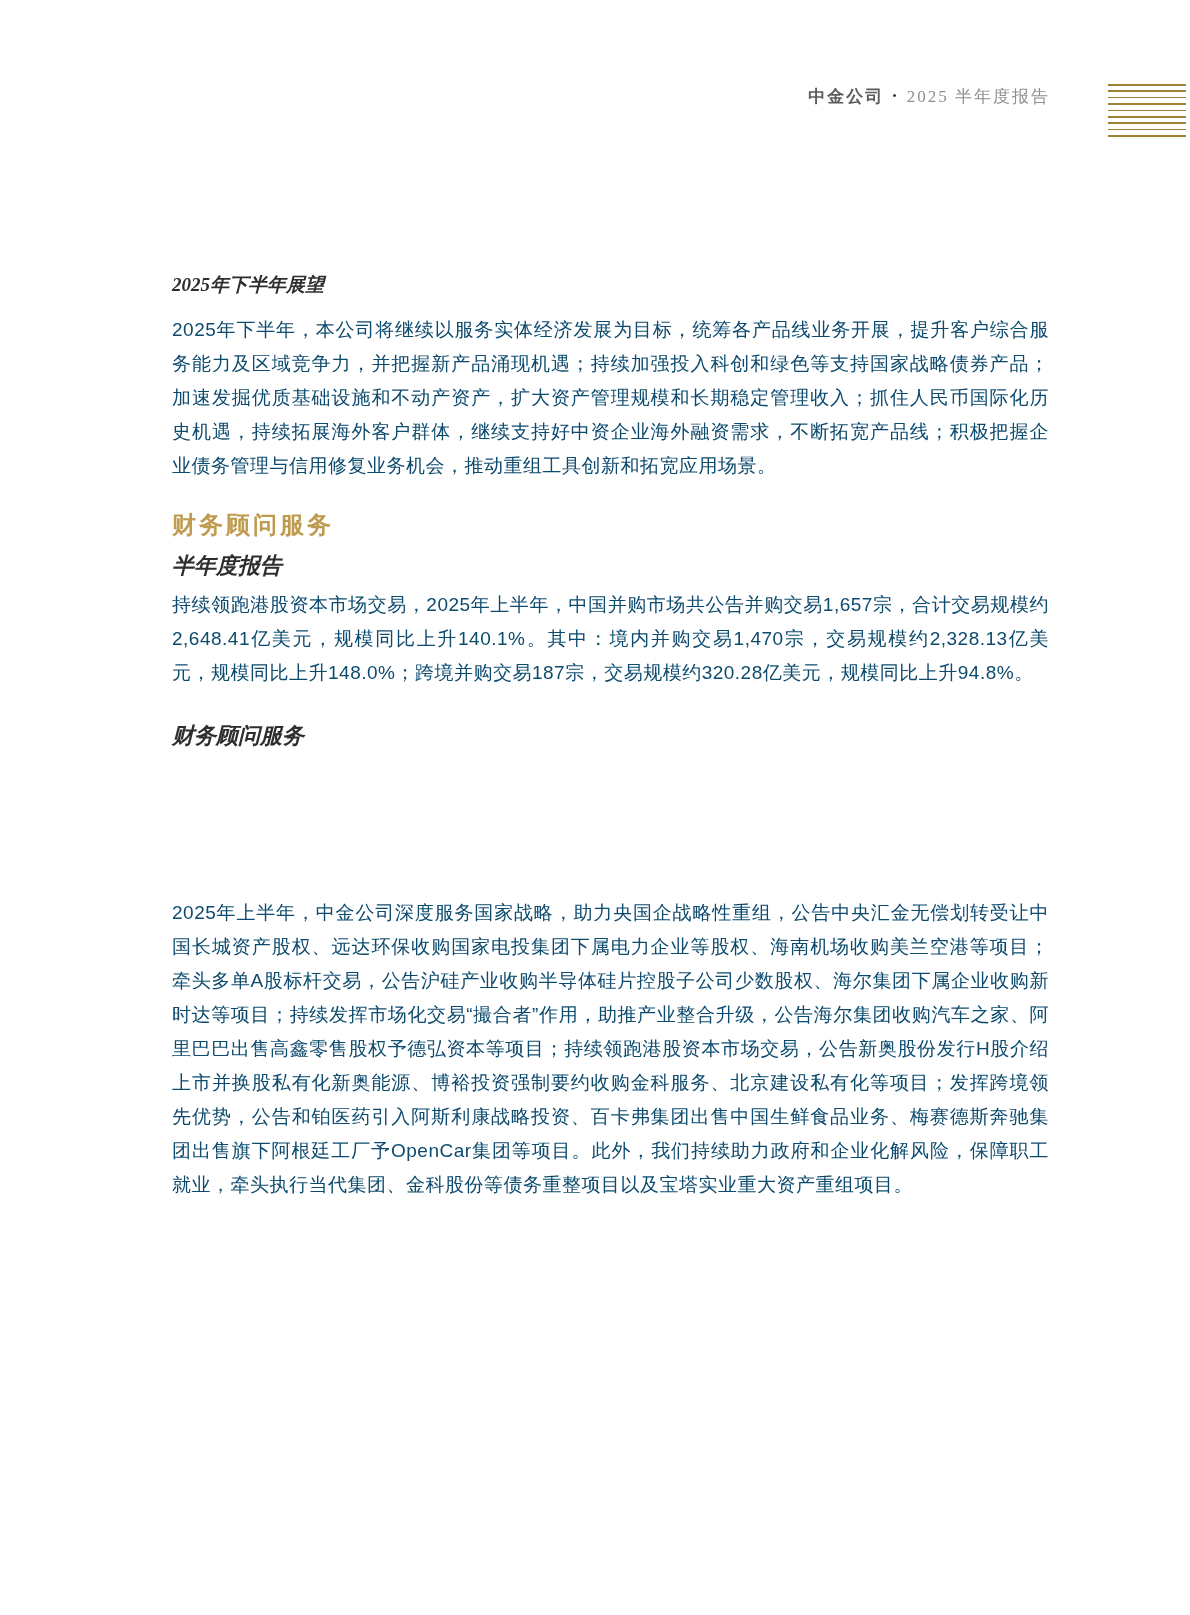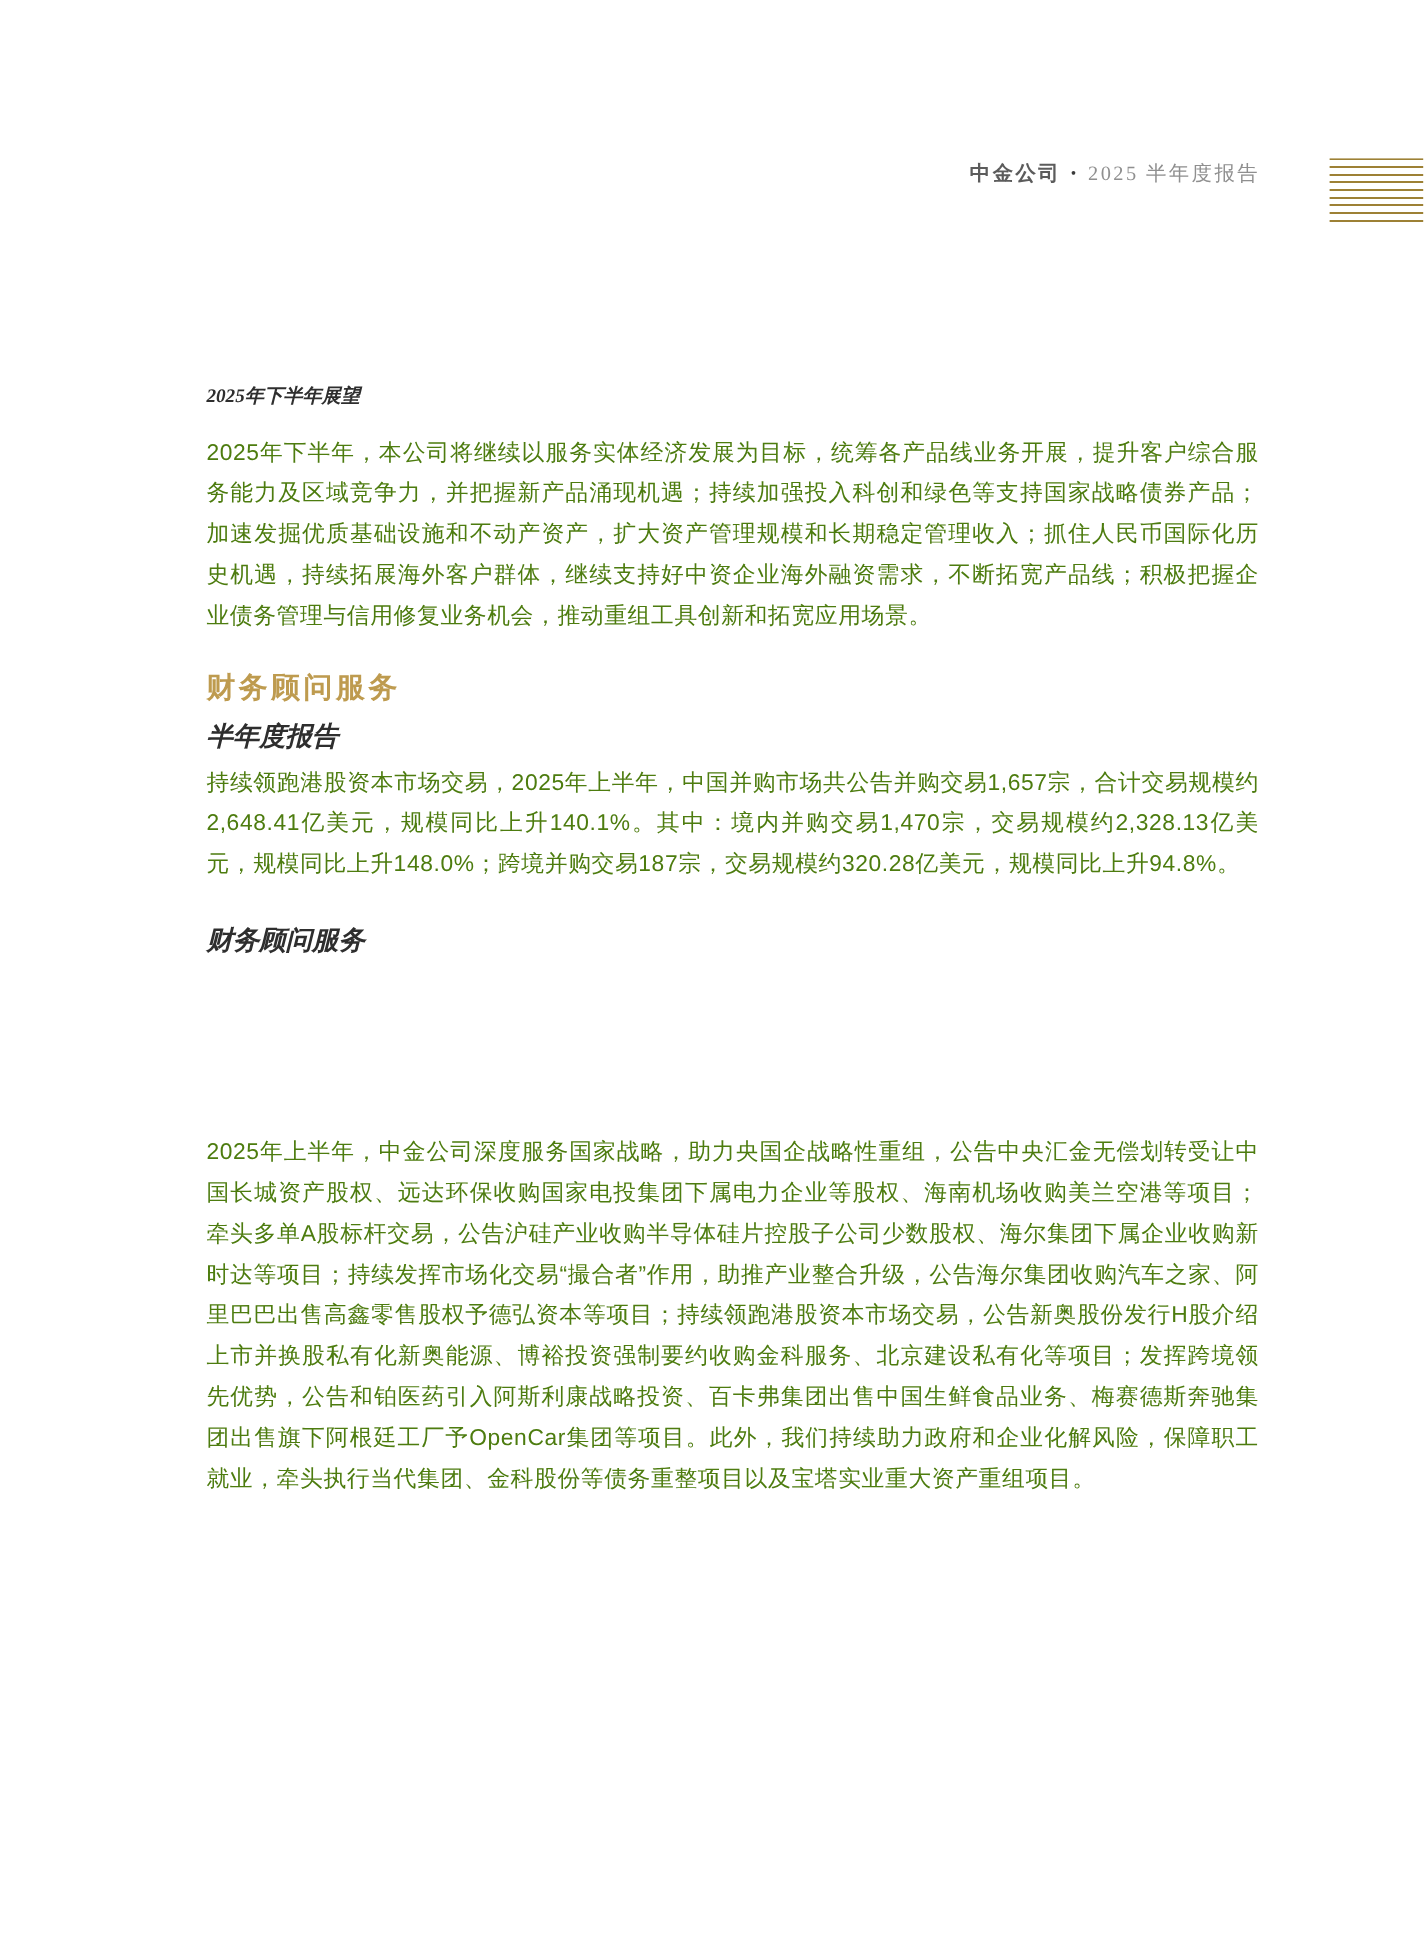--- a/index.html
+++ b/index.html
@@ -4,21 +4,20 @@
 <style>
   * { margin: 0; padding: 0; box-sizing: border-box; }
   html, body { background: #ffffff; }
   body { width: 1190px; height: 1615px; position: relative; font-family: "Liberation Sans", sans-serif; }
 
   .page {
     position: absolute; inset: 0;
     width: 1190px; height: 1363px;
     background: #ffffff;
     overflow: hidden;
-    margin-top: 48px;
   }
 
   
   .header-text {
     position: absolute;
     top: 85px;
     right: 140px;
     font-family: "Liberation Serif", serif;
     font-size: 17px;
     letter-spacing: 2px;
@@ -41,35 +40,35 @@
       transparent 1.6px, transparent 6.4px
     );
   }
 
   .h-italic {
     font-family: "Liberation Serif", serif;
     font-style: italic;
     font-weight: bold;
     color: #2e2e2e;
   }
-  .outlook-title { top: 272px; font-size: 16px; }
+  .outlook-title { top: 272px; font-size: 19px; }
   .sub-italic   { font-size: 22px; }
 
   .gold-heading {
     font-family: "Liberation Sans", sans-serif;
     font-weight: bold;
     font-size: 24px;
     color: #be9b4f;
     letter-spacing: 3px;
   }
 
   .body-par {
     font-size: 19px;
     line-height: 34px;
-    color: #4d7c0f;
+    color: #0c4a6e;
     text-align: justify;
     text-align-last: left;
     letter-spacing: 0.5px;
   }
 
   .abs { position: absolute; left: 172px; width: 877px; }
 
   
   .page-number {
     position: absolute;

